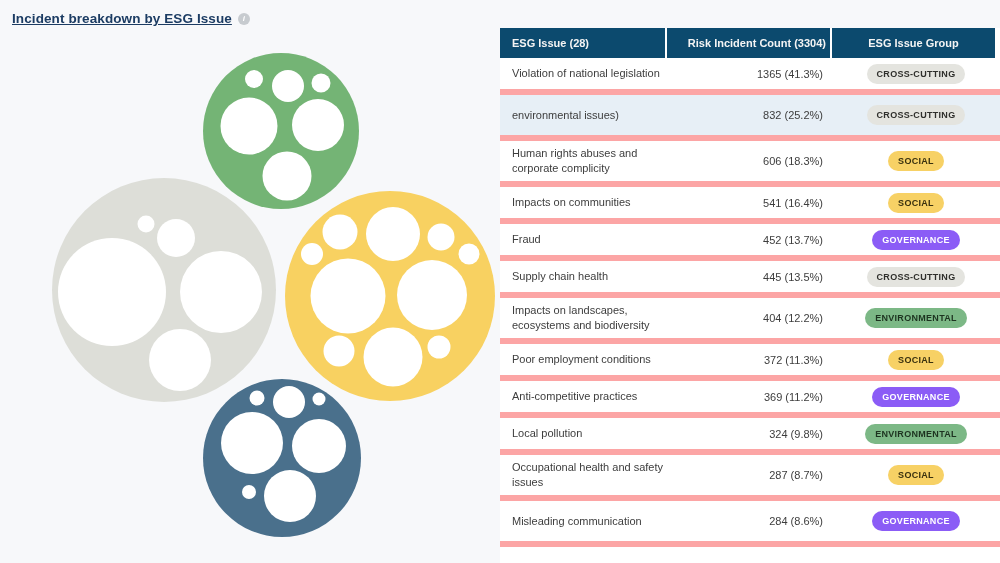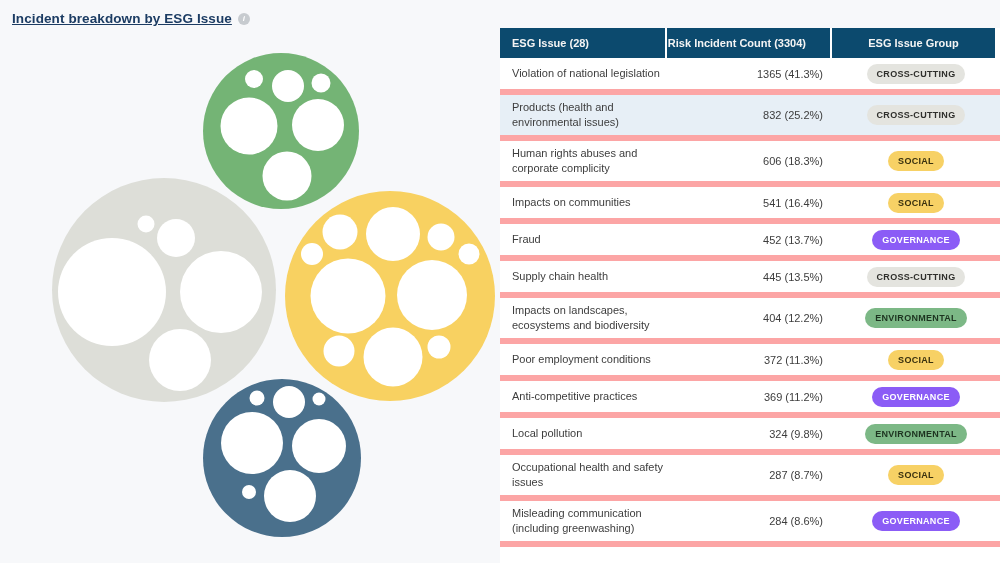--- a/index.html
+++ b/index.html
@@ -22,21 +22,21 @@
   .chart-svg { position:absolute; left:0; top:0; z-index:1; }
 
   .table { position:absolute; left:500px; top:28px; width:500px; height:535px; background:#ffffff; z-index:2; }
   .thead { display:flex; height:30px; }
   .th {
     background:#0c4a6e; color:#f4f4f4;
     font-size:11px; font-weight:bold;
     display:flex; align-items:center;
   }
   .th-issue { width:165px; padding-left:12px; }
-  .th-count { width:163px; margin-left:2px; justify-content:flex-end; padding-right:24px; }
+  .th-count { width:163px; margin-left:2px; justify-content:flex-end; padding-right:4px; }
   .th-group { width:163px; margin-left:2px; justify-content:center; }
 
   .tr { display:flex; align-items:center; height:37px; border-bottom:6px solid #fca5a5; background:#ffffff; cursor:pointer; }
   .tr.two { height:46px; }
   .tr.hl { background:#e7eff6; }
   .td-issue { width:165px; padding-left:12px; font-size:11px; color:#3d3d3d; line-height:15px; }
   .td-issue span { display:block; }
   .td-count { width:158px; text-align:right; font-size:11px; color:#3d3d3d; }
   .td-group { width:177px; padding-left:9px; display:flex; justify-content:center; }
 
@@ -107,21 +107,20 @@
           <span></span>
       </div>
       <div class="td-count">1365 (41.3%)</div>
       <div class="td-group">
         <span class="badge" data-group="cross-cutting">CROSS-CUTTING</span>
       </div>
     </div>
 
     <div class="tr two hl">
       <div class="td-issue">
-        <span>Products (health and</span>
           <span>environmental issues)</span>
       </div>
       <div class="td-count">832 (25.2%)</div>
       <div class="td-group">
         <span class="badge" data-group="cross-cutting">CROSS-CUTTING</span>
       </div>
     </div>
 
     <div class="tr two">
       <div class="td-issue">
@@ -218,21 +217,20 @@
       </div>
       <div class="td-count">287 (8.7%)</div>
       <div class="td-group">
         <span class="badge" data-group="social">SOCIAL</span>
       </div>
     </div>
 
     <div class="tr two">
       <div class="td-issue">
         <span>Misleading communication</span>
-          <span>(including greenwashing)</span>
       </div>
       <div class="td-count">284 (8.6%)</div>
       <div class="td-group">
         <span class="badge" data-group="governance">GOVERNANCE</span>
       </div>
     </div>
 
   </div>
 </div>
 

